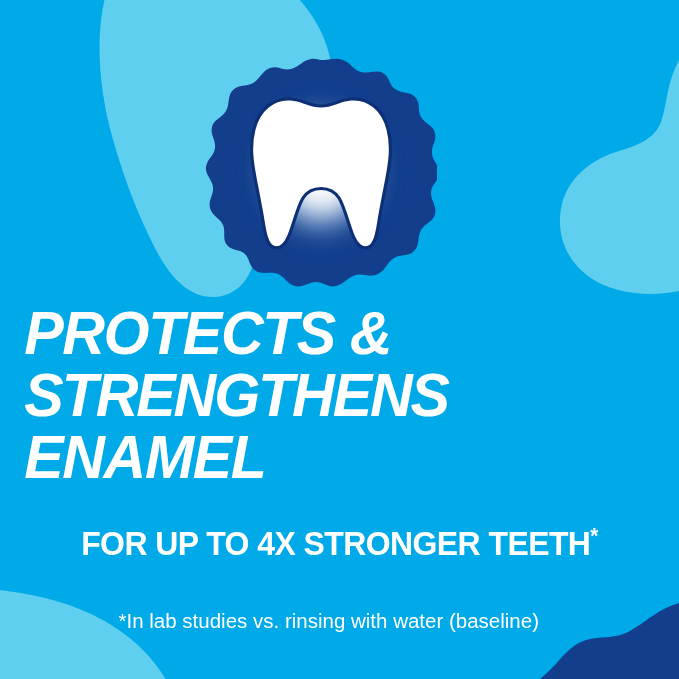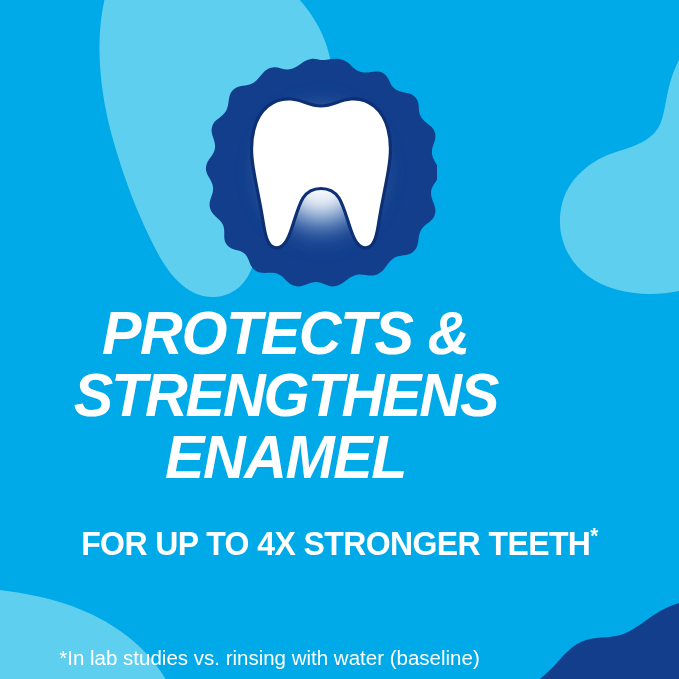--- a/index.html
+++ b/index.html
@@ -39,24 +39,23 @@
     position: absolute;
     left: 205px;
     top: 58px;
     width: 232px;
     height: 232px;
   }
 
   
   #headline {
     position: absolute;
-    left: 8px;
+    left: 16px;
     top: 302px;
     width: 555px;
-    text-align: center;
     color: #ffffff;
   }
   .headline-line {
     display: block;
     font-family: "Liberation Sans Narrow", "Liberation Sans", sans-serif;
     font-weight: bold;
     font-style: italic;
     font-size: 62px;
     line-height: 62px;
     letter-spacing: -1.5px;
@@ -87,29 +86,28 @@
     font-size: 22px;
     vertical-align: super;
     line-height: 0;
   }
 
   #footnote {
     position: absolute;
     left: 0;
     top: 608px;
     width: 539px;
-    text-align: center;
+    text-align: right;
     color: #ffffff;
     font-family: "Liberation Sans", sans-serif;
     font-weight: normal;
     font-size: 20.5px;
     line-height: 26px;
     letter-spacing: 0px;
     white-space: nowrap;
-    margin-top: 37px;
   }
 </style>
 </head>
 <body>
 
 <div id="panel">
 
   <svg class="bg-layer" viewBox="0 0 679 679" width="679" height="679" xmlns="http://www.w3.org/2000/svg" aria-hidden="true">
     <rect x="0" y="0" width="679" height="679" fill="#00a9e8"></rect>
 

